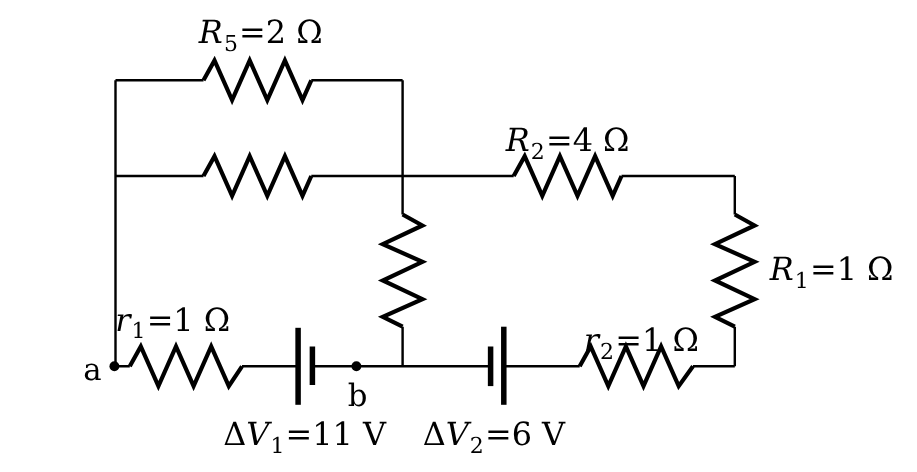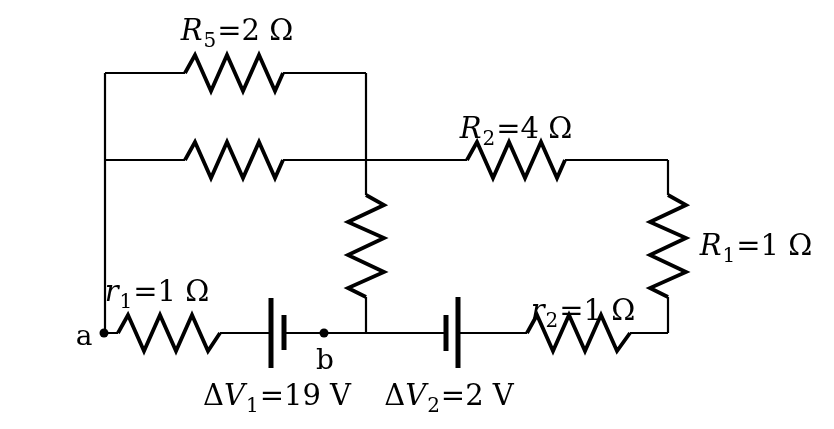--- a/index.html
+++ b/index.html
@@ -95,20 +95,20 @@
 
   <div class="lbl lbl-R2"><span class="up"></span><span class="it">R</span><sub class="sb">2</sub><span class="up">=4 Ω</span></div>
 
 
   <div class="lbl lbl-R1"><span class="up"></span><span class="it">R</span><sub class="sb">1</sub><span class="up">=1 Ω</span></div>
 
   <div class="lbl lbl-r1"><span class="up"></span><span class="it">r</span><sub class="sb">1</sub><span class="up">=1 Ω</span></div>
 
   <div class="lbl lbl-r2"><span class="up"></span><span class="it">r</span><sub class="sb">2</sub><span class="up">=1 Ω</span></div>
 
-  <div class="lbl lbl-V1"><span class="up">Δ</span><span class="it">V</span><sub class="sb">1</sub><span class="up">=19 V</span></div>
+  <div class="lbl lbl-V1"><span class="up">Δ</span><span class="it">V</span><sub class="sb">1</sub><span class="up">=11 V</span></div>
 
-  <div class="lbl lbl-V2"><span class="up">Δ</span><span class="it">V</span><sub class="sb">2</sub><span class="up">=2 V</span></div>
+  <div class="lbl lbl-V2"><span class="up">Δ</span><span class="it">V</span><sub class="sb">2</sub><span class="up">=6 V</span></div>
 
   <div class="lbl lbl-a">a</div>
   <div class="lbl lbl-b">b</div>
 
 </div>
 
 </body></html>

